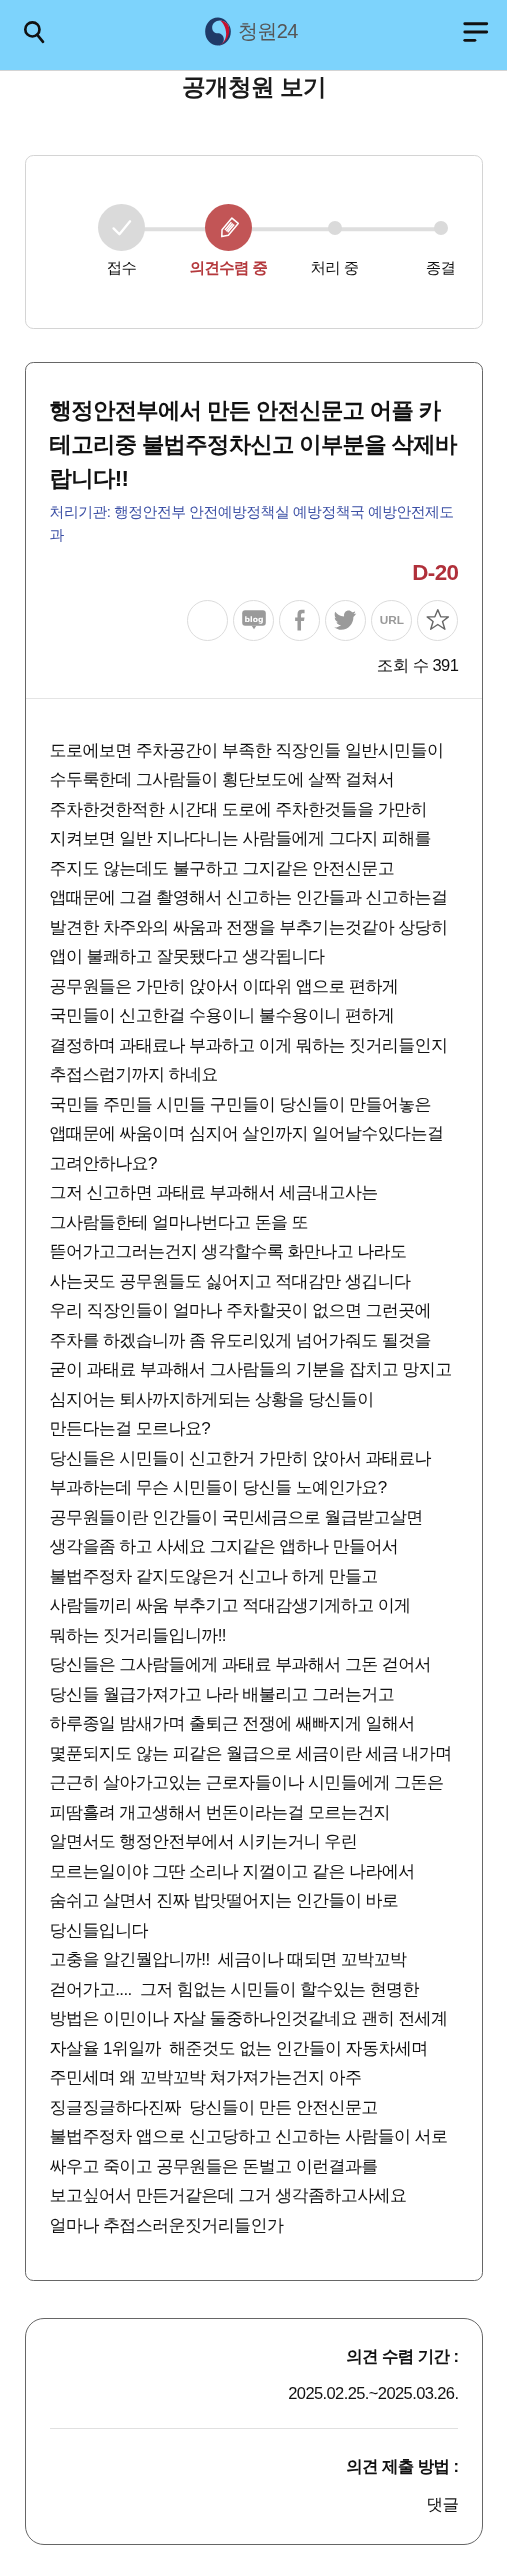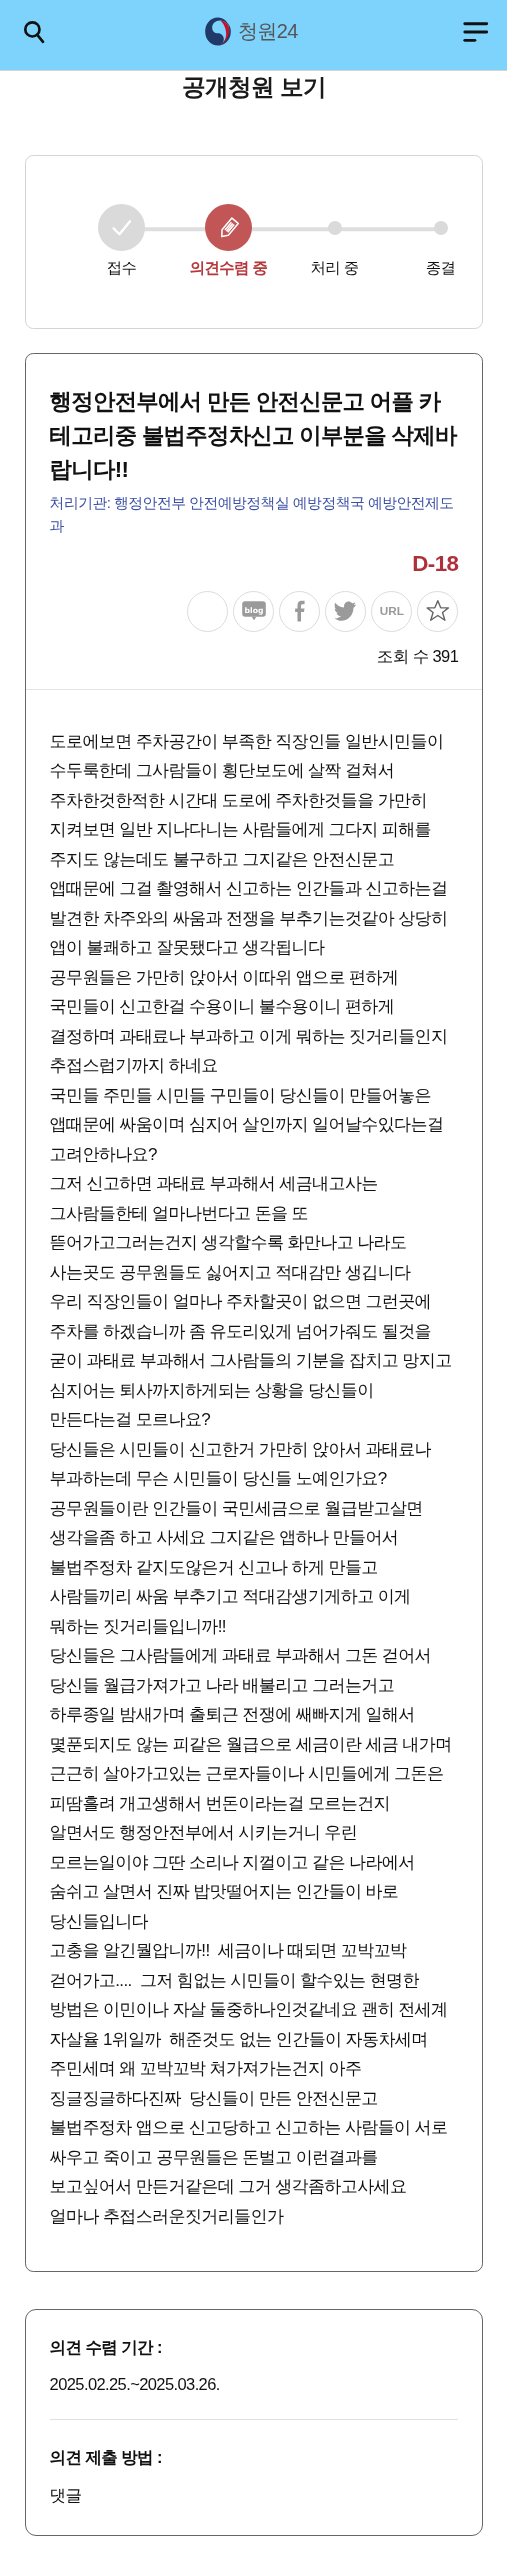--- a/index.html
+++ b/index.html
@@ -17,34 +17,34 @@
   .steps-card { margin: 52px 25px 0 25px; height: 174px; border: 1.2px solid #d4d4d4; border-radius: 8.3px; position: relative; }
   .steps-line { position: absolute; left: 96px; top: 73px; width: 320px; height: 3.5px; background: #dedede; transform: translateY(-50%); }
   .step { position: absolute; top: 0; width: 95px; text-align: center; }
   .step .dot { margin: 0 auto; border-radius: 50%; background: #dadada; display: flex; align-items: center; justify-content: center; }
   .step .dot.big { width: 47px; height: 47px; margin-top: 48px; }
   .step .dot.small { width: 14px; height: 14px; margin-top: 65px; }
   .step .dot.active { background: #c25556; }
   .step .label { font-size: 15.4px; color: #111; letter-spacing: -0.6px; position: absolute; left: 0; right: 0; top: 102px; }
   .step .label.active { color: #b4383c; font-weight: bold; }
 
-  .main-card { margin: 24px 25px 0 25px; border: 1.2px solid #666; border-radius: 8.3px; }
+  .main-card { margin: 33px 25px 0 25px; border: 1.2px solid #666; border-radius: 8.3px; }
   .main-top { padding: 31px 23.6px 21px 23.6px; border-bottom: 1.8px solid #e4e4e4; }
   .petition-title { font-size: 22.4px; font-weight: bold; line-height: 34px; letter-spacing: -0.7px; color: #111; }
   .agency { font-size: 14.8px; color: #3b4fa5; line-height: 23.6px; margin-top: 4.7px; letter-spacing: -0.5px; }
   .dday { text-align: right; font-size: 22.4px; font-weight: bold; color: #b0303a; margin-top: 11.8px; letter-spacing: -0.6px; }
   .share-row { display: flex; justify-content: flex-end; gap: 5px; margin-top: 14px; }
   .share-btn { width: 41px; height: 41px; border: 1.2px solid #dcdcdc; border-radius: 50%; display: flex; align-items: center; justify-content: center; cursor: pointer; background: #fff; }
   .url-text { font-size: 11.8px; font-weight: bold; color: #9a9a9a; }
   .views { text-align: right; font-size: 16.5px; margin-top: 14px; letter-spacing: -0.5px; }
   .views span { margin-left: 3.5px; }
 
   .body-text { padding: 37px 23.6px 40px 23.6px; font-size: 17px; line-height: 29.5px; letter-spacing: -0.6px; color: #111; white-space: pre-wrap; word-break: keep-all; }
 
-  .info-card { margin: 37px 25px 27px 25px; border: 1.2px solid #666; border-radius: 11px; padding: 27px 23.6px 28px 23.6px; }
+  .info-card { margin: 37px 25px 27px 25px; border: 1.2px solid #666; border-radius: 19px; padding: 27px 23.6px 28px 23.6px; text-align: right; }
   .info-label { font-size: 16.5px; font-weight: bold; letter-spacing: -0.6px; }
   .info-value { font-size: 16.5px; margin-top: 15.4px; letter-spacing: -0.6px; }
   .info-divider { height: 1.8px; background: #e0e0e0; margin: 25px 0 27px 0; }
 </style>
 </head>
 <body>
 
 <div class="header">
   <div class="search-btn">
     <svg width="29.5" height="29.5" viewBox="0 0 50 50">
@@ -105,21 +105,21 @@
   <div class="step" style="left:367px;">
     <div class="dot small"></div>
     <div class="label">종결</div>
   </div>
 </div>
 
 <div class="main-card">
   <div class="main-top">
     <h2 class="petition-title">행정안전부에서 만든 안전신문고 어플 카테고리중 불법주정차신고 이부분을 삭제바랍니다!!</h2>
     <div class="agency">처리기관: 행정안전부 안전예방정책실 예방정책국 예방안전제도과</div>
-    <div class="dday">D-18</div>
+    <div class="dday">D-20</div>
 
     <div class="share-row">
       <div class="share-btn"></div>
       <div class="share-btn">
         <svg width="26" height="23.6" viewBox="0 0 44 40">
           <rect x="2" y="4" width="40" height="26" rx="5" fill="#9a9a9a"></rect>
           <polygon points="18,30 26,30 22,36" fill="#9a9a9a"></polygon>
           <text x="22" y="23" text-anchor="middle" font-family="DejaVu Sans, sans-serif" font-weight="bold" font-size="13" fill="#fff">blog</text>
         </svg>
       </div>

